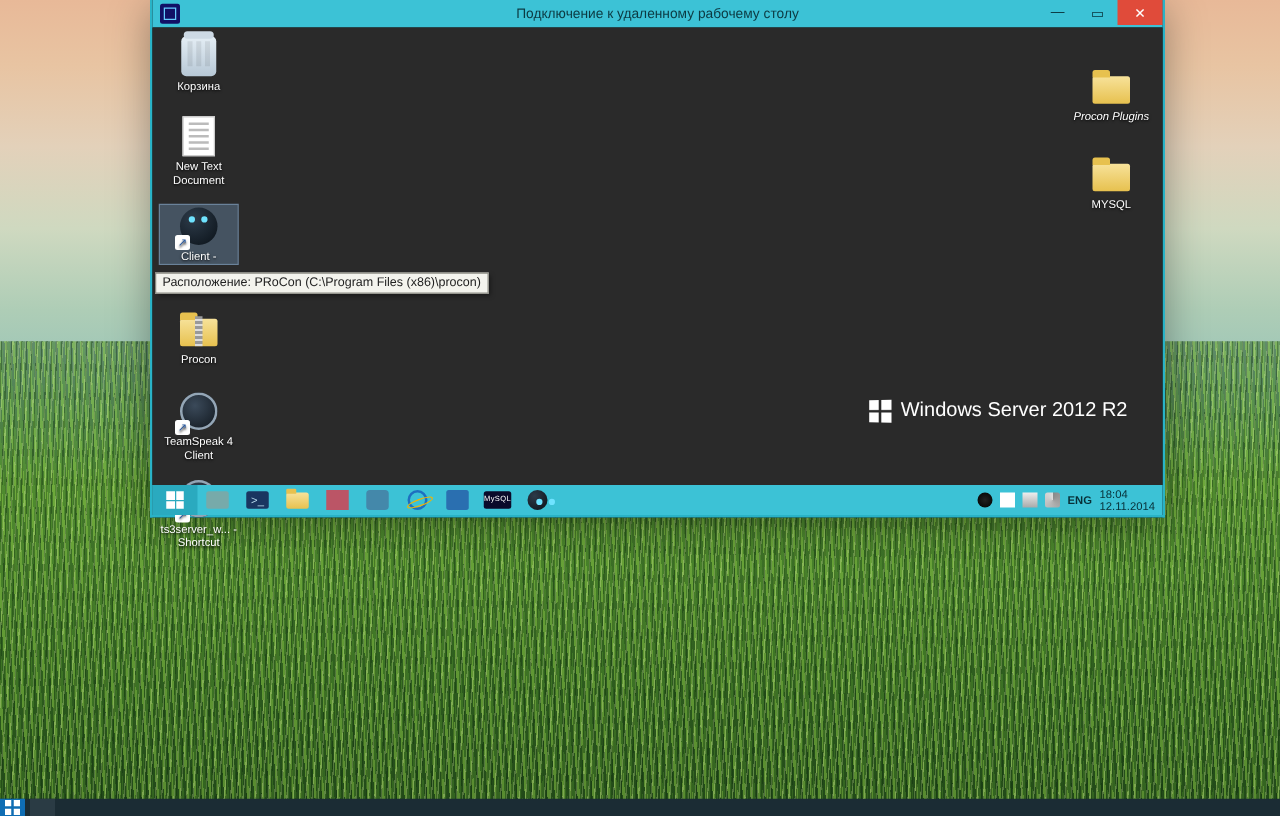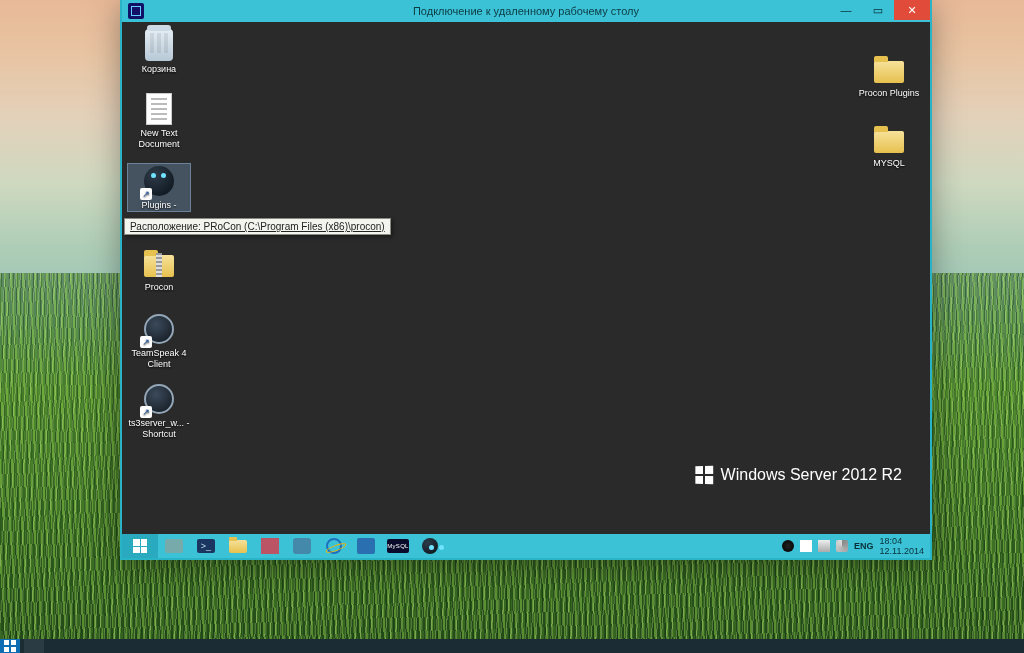--- a/index.html
+++ b/index.html
@@ -33,21 +33,21 @@
     position:absolute; left:0; right:0; bottom:0; height:14px;
     background:#1b2c34;
   }
   .host-taskbar .item { position:absolute; bottom:0; width:20px; height:14px; }
   .start-tile { left:0; background:#0f6db3; }
   .start-tile svg { width:14px; height:14px; display:block; margin:auto; }
   .host-tb-icon { left:24px; background:#2a3b44; }
 
   
   .rdp-window {
-    position:absolute; left:120px; top:0; width:812px; height:560px;
+    position:absolute; left:120px; top:0; width:812px; height:414px;
     background:#000; border:2px solid #29b3c7; border-top-width:0;
     box-shadow: 0 6px 30px rgba(0,0,0,0.35);
   }
   .titlebar {
     height:22px; background:#3cc2d6;
     display:flex; align-items:center; position:relative;
     font-size:11px; color:#0c3a42;
   }
   .titlebar .tb-icon { width:16px; height:16px; margin-left:6px; background:#116; border-radius:2px; position:relative; }
   .titlebar .tb-icon::after{content:"";position:absolute;inset:3px;border:1px solid #6cf;}
@@ -93,21 +93,21 @@
   .txt-shape{width:26px;height:32px;background:#fff;border:1px solid #ccc;position:relative;}
   .txt-shape::before{content:"";position:absolute;top:4px;left:4px;right:4px;height:2px;background:#bbb;box-shadow:0 5px #bbb,0 10px #bbb,0 15px #bbb,0 20px #bbb;}
   .round-app{width:30px;height:30px;border-radius:50%;background:radial-gradient(circle at 35% 30%,#2d3b49,#0a1118);position:relative;}
   .round-app::after{content:"";position:absolute;top:7px;left:7px;width:5px;height:5px;border-radius:50%;background:#6fe3ff;box-shadow:10px 0 #6fe3ff;}
   .ts-shape{width:30px;height:30px;border-radius:50%;background:radial-gradient(circle at 40% 35%,#3b4a5a,#0c1218);box-shadow:inset 0 0 0 2px #94a6b6;}
   .arrow-overlay{position:absolute;left:-2px;bottom:-2px;width:12px;height:12px;background:#fff;border-radius:2px;display:flex;align-items:center;justify-content:center;font-size:9px;color:#2a5aa0;}
 
   .tooltip {
     position:absolute; background:#f4f4ee; color:#222;
     border:1px solid #8a8a82; font-size:10px; padding:2px 5px;
-    white-space:nowrap; box-shadow:2px 2px 4px rgba(0,0,0,0.4);text-decoration:underline;
+    white-space:nowrap; box-shadow:2px 2px 4px rgba(0,0,0,0.4);
   }
 
   .branding {
     position:absolute; right:28px; bottom:50px; color:#fff;
     font-size:16px; font-weight:300; display:flex; align-items:center; gap:8px;
   }
   .branding .winlogo { width:18px; height:18px; display:grid; grid-template:1fr 1fr/1fr 1fr; gap:2px; transform:perspective(40px) rotateY(-8deg); }
   .branding .winlogo span{background:#fff;}
 
   
@@ -151,21 +151,21 @@
             <div class="txt-shape"></div>
           </div>
         <div>New Text Document</div>
       </div>
 
       <div class="dicon sel" style="left:6px; top:142px;">
         <div class="glyph" style="position:relative;">
           <div class="round-app"></div>
           <div class="arrow-overlay">↗</div>
         </div>
-        <div>Plugins -</div>
+        <div>Client -</div>
       </div>
 
       <div class="tooltip" style="left:2px; top:196px;">Расположение: PRoCon (C:\Program Files (x86)\procon)</div>
 
       <div class="dicon" style="left:6px; top:224px;">
         <div class="glyph">
             <div class="folder-shape zip"></div>
           </div>
         <div>Procon</div>
       </div>
@@ -179,21 +179,21 @@
       </div>
 
       <div class="dicon" style="left:6px; top:360px;">
         <div class="glyph" style="position:relative;">
           <div class="ts-shape"></div>
           <div class="arrow-overlay">↗</div>
         </div>
         <div>ts3server_w... - Shortcut</div>
       </div>
 
-      <div class="dicon" style="right:10px; top:30px;">
+      <div class="dicon" style="right:10px; top:30px;font-style:italic;">
         <div class="glyph">
             <div class="folder-shape"></div>
           </div>
         <div>Procon Plugins</div>
       </div>
 
       <div class="dicon" style="right:10px; top:100px;">
         <div class="glyph">
             <div class="folder-shape"></div>
           </div>

